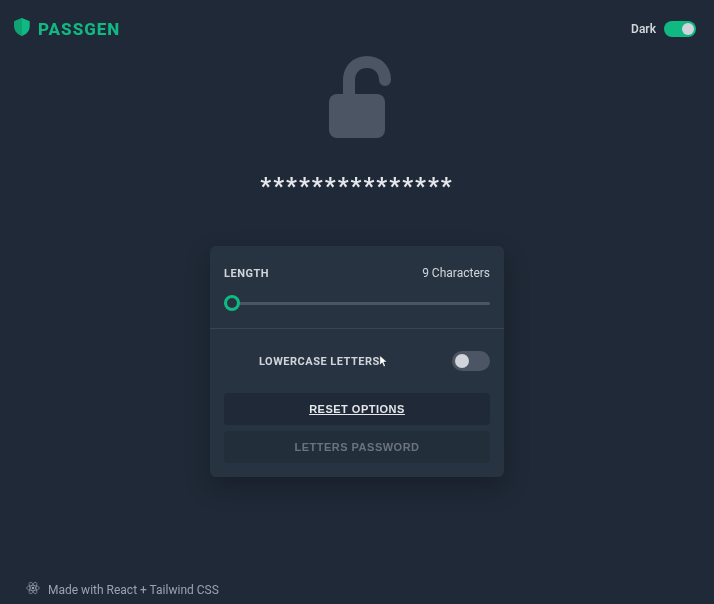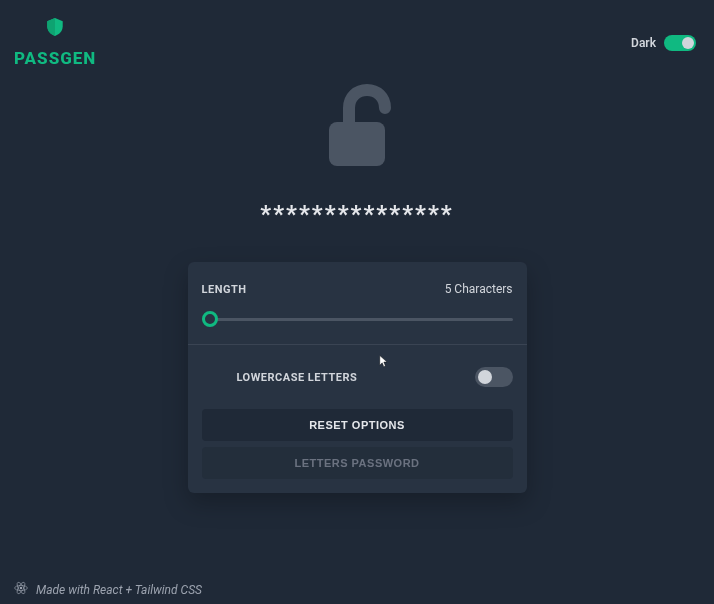--- a/index.html
+++ b/index.html
@@ -15,21 +15,20 @@
   .header {
     display: flex;
     align-items: center;
     justify-content: space-between;
     padding: 18px 18px 0 14px;
   }
   .brand {
     display: flex;
     align-items: center;
     gap: 8px;
-    flex-direction: column;
   }
   .brand-name {
     color: #10b981;
     font-weight: 800;
     font-size: 17px;
     letter-spacing: 1px;
   }
   .theme-area {
     display: flex;
     align-items: center;
@@ -78,22 +77,22 @@
   .lock-icon { margin-top: 4px; }
   .password-display {
     margin-top: 28px;
     font-size: 24px;
     font-weight: 700;
     letter-spacing: 2px;
     color: #e5e7eb;
   }
 
   .panel {
-    width: 339px;
-    margin: 34px auto 0 auto;
+    width: 294px;
+    margin: 46px auto 0 auto;
     background: #283342;
     border-radius: 6px;
     padding: 20px 14px 14px 14px;
     box-shadow: 0 10px 25px rgba(0,0,0,0.25);
   }
   .row {
     display: flex;
     align-items: center;
     justify-content: space-between;
   }
@@ -150,37 +149,37 @@
     border-radius: 4px;
     padding: 10px 0;
     font-size: 11px;
     font-weight: 800;
     letter-spacing: 0.5px;
     cursor: pointer;
   }
   .btn-reset {
     background: #1f2937;
     color: #e5e7eb;
+    text-decoration: underline;
   }
   .btn-gen {
     margin-top: 6px;
     background: rgba(31,41,55,0.55);
     color: #6b7280;
   }
   .footer {
     position: absolute;
     bottom: 0;
-    left: 0;
+    left: 12px;
     display: flex;
     align-items: center;
     gap: 8px;
     padding: 8px 14px 6px 14px;
     font-size: 12px;
     color: #9ca3af;
-    font-style: italic;
   }
   .cursor {
     position: absolute;
     left: 375px;
     top: 354px;
     width: 16px;
     height: 16px;
     pointer-events: none;
   }
 </style>
@@ -211,21 +210,21 @@
       <path d="M30 42 V26 C30 15 38 8 48 8 C58 8 66 15 66 26" fill="none" stroke="#4b5563" stroke-width="12" stroke-linecap="round"></path>
       <rect x="10" y="40" width="56" height="44" rx="8" fill="#4b5563"></rect>
     </svg>
   </span>
   <div class="password-display">***************</div>
 </div>
 
 <div class="panel">
   <div class="row">
     <span class="label">LENGTH</span>
-    <span class="value">5 Characters</span>
+    <span class="value">9 Characters</span>
   </div>
   <div class="slider-wrap">
     <div class="slider-track"></div>
     <div class="slider-thumb"></div>
   </div>
   <div class="divider"></div>
 
   <div class="opt-row">
     <span class="label">LOWERCASE LETTERS</span>
     <div class="toggle big off">

